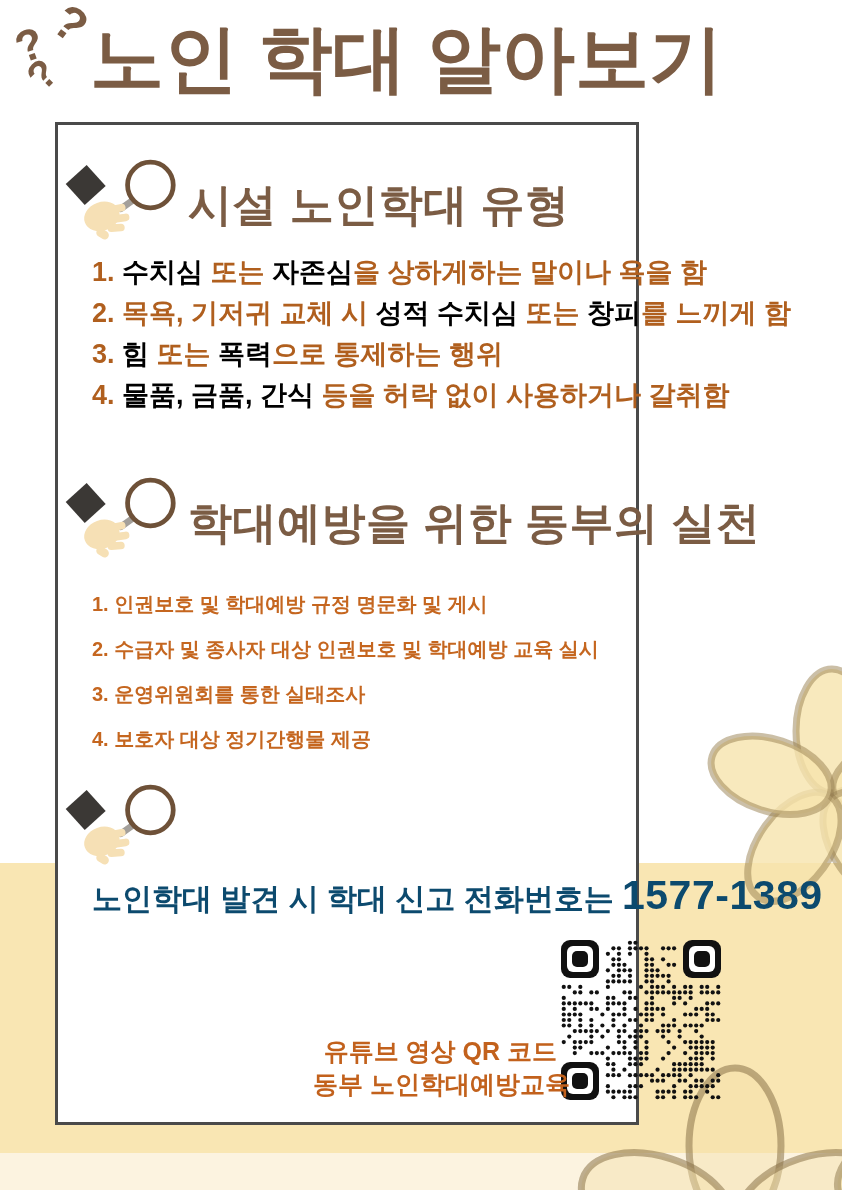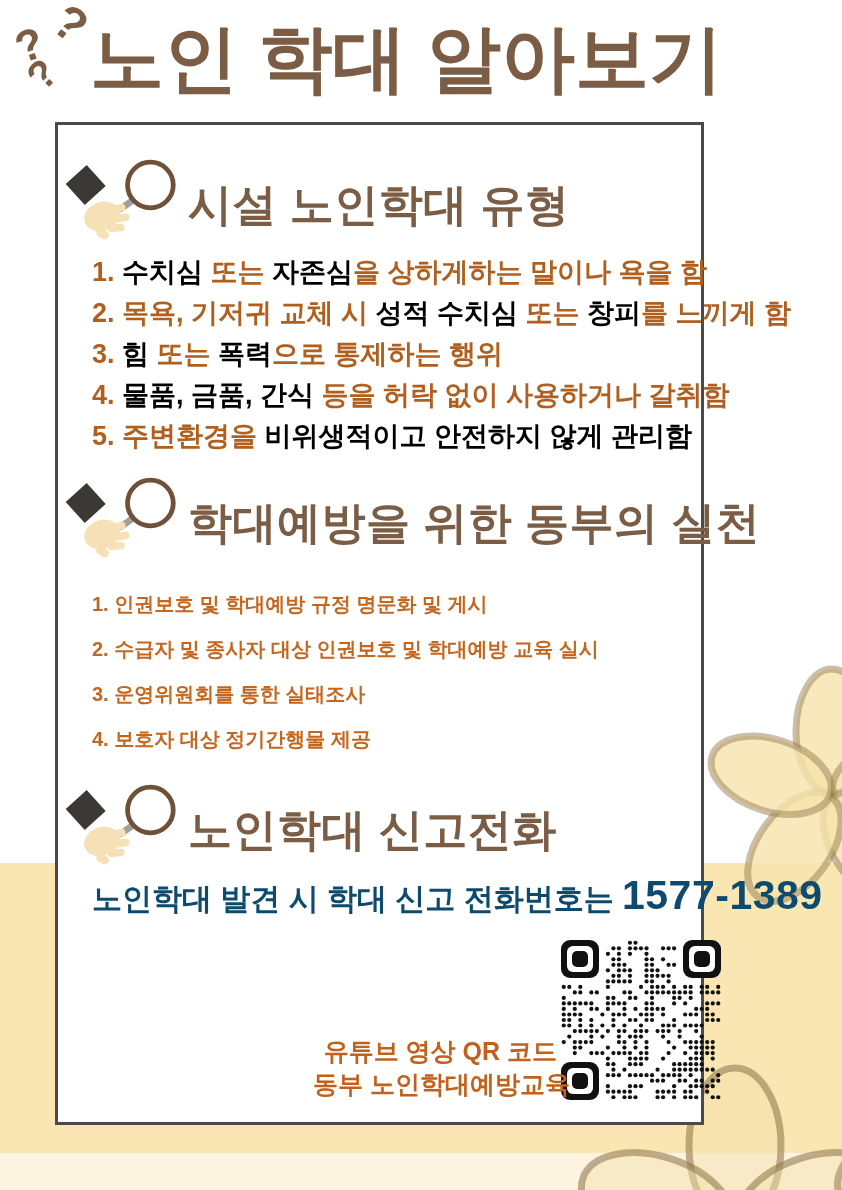--- a/index.html
+++ b/index.html
@@ -32,21 +32,21 @@
   .q3 { left: 18px; top: 48px; font-size: 40px; transform: rotate(-45deg); }
   h1.poster-title {
     position: absolute; left: 78px; top: 2px; width: 760px;
     font-size: 74px; line-height: 106px; font-weight: 800;
     color: #7b5c44; letter-spacing: 0px; white-space: nowrap;
   }
 
   
   .card {
     position: absolute; left: 55px; top: 122px;
-    width: 649px; height: 1003px;
+    width: 584px; height: 1003px;
     background: #ffffff;
     border: 3px solid #4a4a4a;
   }
   .sec-head { position: absolute; display: flex; align-items: center; height: 100px; left: 2px; }
   .sec-head svg { flex: 0 0 auto; }
   .sec-head h2 {
     font-size: 44px; font-weight: 800; color: #7b5c44;
     margin-left: 10px; white-space: nowrap; letter-spacing: 0.5px;
   }
   .head-types    { top: 30px; }
@@ -143,41 +143,39 @@
       <svg width="118" height="96">
           <use href="#magnifier-hand"></use>
         </svg>
       <h2>시설 노인학대 유형</h2>
     </div>
     <ol class="abuse-list">
       <li><span class="seg-rust">1. </span><span class="seg-red">수치심</span><span class="seg-rust"> 또는 </span><span class="seg-red">자존심</span><span class="seg-rust">을 상하게하는 말이나 욕을 함</span></li>
       <li><span class="seg-rust">2. 목욕, 기저귀 교체 시 </span><span class="seg-red">성적 수치심</span><span class="seg-rust"> 또는 </span><span class="seg-red">창피</span><span class="seg-rust">를 느끼게 함</span></li>
       <li><span class="seg-rust">3. </span><span class="seg-red">힘</span><span class="seg-rust"> 또는 </span><span class="seg-red">폭력</span><span class="seg-rust">으로 통제하는 행위</span></li>
       <li><span class="seg-rust">4. </span><span class="seg-red">물품, 금품, 간식</span><span class="seg-rust"> 등을 허락 없이 사용하거나 갈취함</span></li>
-      <li><span class="seg-rust">5. 주변환경을 </span><span class="seg-red">비위생적이고 안전하지 않게 관리함</span></li>
     </ol>
 
     <div class="sec-head head-practice">
       <svg width="118" height="96">
           <use href="#magnifier-hand"></use>
         </svg>
       <h2>학대예방을 위한 동부의 실천</h2>
     </div>
     <ol class="practice-list">
       <li>1. 인권보호 및 학대예방 규정 명문화 및 게시</li>
       <li>2. 수급자 및 종사자 대상 인권보호 및 학대예방 교육 실시</li>
       <li>3. 운영위원회를 통한 실태조사</li>
       <li>4. 보호자 대상 정기간행물 제공</li>
     </ol>
 
     <div class="sec-head head-report">
       <svg width="118" height="96">
           <use href="#magnifier-hand"></use>
         </svg>
-      <h2>노인학대 신고전화</h2>
     </div>
     <p class="phone-line">
       <span class="notice">노인학대 발견 시 학대 신고 전화번호는 </span>
       <span class="number">1577-1389</span>
     </p>
 
     <div class="qr-wrap">
       <svg width="160" height="160" viewBox="0 0 160 160">
         <g id="qr-dots" fill="#111111">
             <circle cx="68.96551724137932" cy="2.7586206896551726" r="2.1"></circle>

